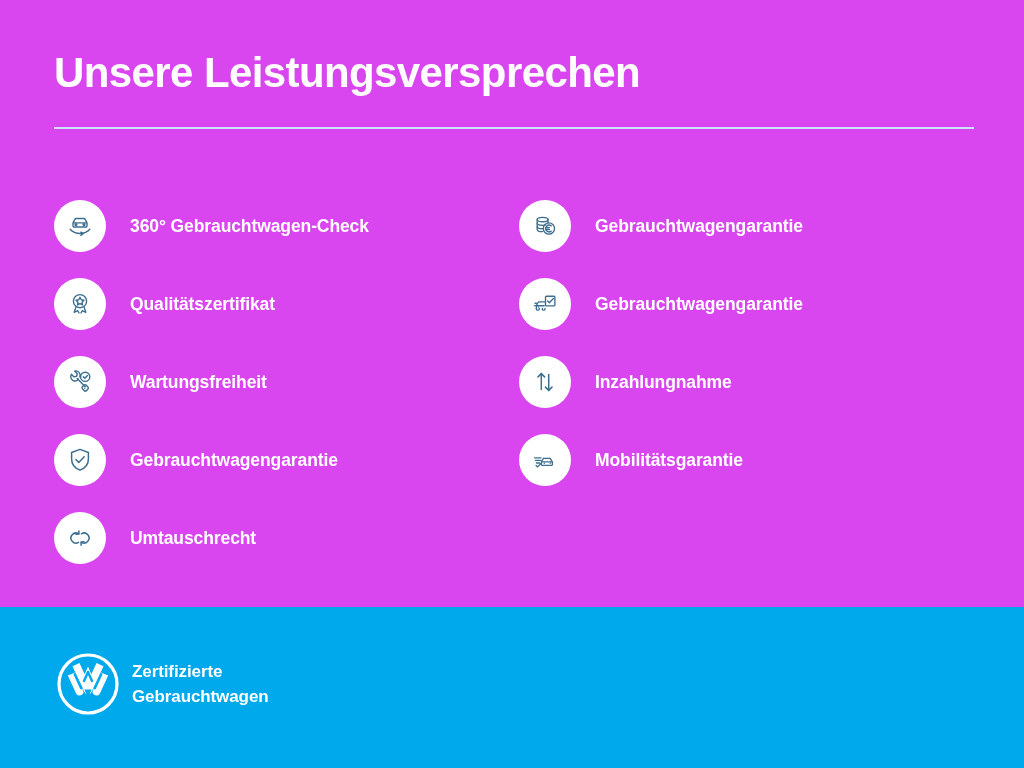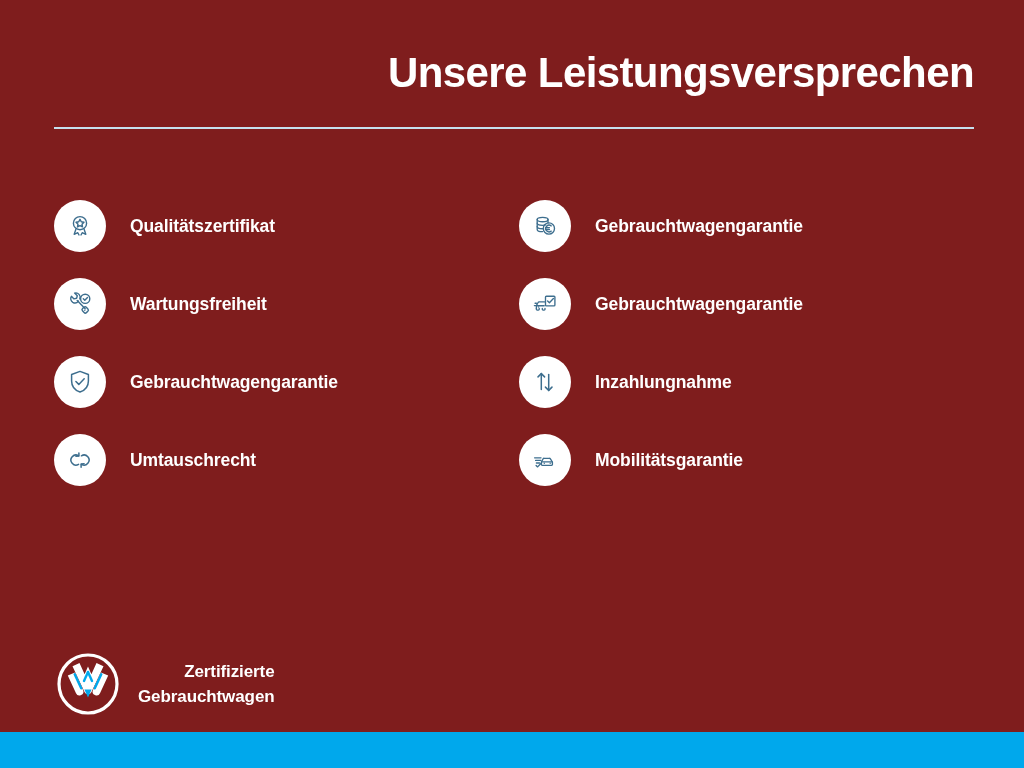--- a/index.html
+++ b/index.html
@@ -9,24 +9,23 @@
   body {
     width: 1024px;
     height: 768px;
     overflow: hidden;
     font-family: "Liberation Sans", sans-serif;
     background: #00a8ec;
   }
   .slide {
     position: relative;
     width: 1024px;
-    height: 732px;
-    background: #7f1d1d;
+    height: 607px;
+    background: #d946ef;
     box-sizing: border-box;
-    text-align: right;
   }
 
   
   .header {
     position: absolute;
     left: 54px;
     top: 48px;
     width: 920px;
   }
   .page-title {
@@ -99,21 +98,21 @@
     display: flex;
     flex-direction: row;
     align-items: center;
   }
   .brand-logo {
     flex: 0 0 auto;
     width: 68px;
     height: 68px;
   }
   .brand-text {
-    margin-left: 16px;
+    margin-left: 10px;
     font-size: 17px;
     line-height: 25px;
     font-weight: bold;
     color: #ffffff;
     letter-spacing: -0.1px;
   }
   .brand-text span {
     display: block;
     white-space: nowrap;
   }
@@ -125,20 +124,33 @@
 
   <div class="header">
     <h1 class="page-title">Unsere Leistungsversprechen</h1>
     <div class="title-divider"></div>
   </div>
 
   <div class="features">
 
     <div class="feature-col">
 
+      <div class="feature-item">
+        <span class="icon-badge">
+          <svg width="32" height="32" viewBox="0 0 32 32" fill="none" stroke="#3d6e8e" stroke-width="1.4" stroke-linecap="round" stroke-linejoin="round">
+            <path d="M9 16v-3.2l1.8-3.4A1.6 1.6 0 0 1 12.3 8.5h7.4a1.6 1.6 0 0 1 1.5 0.9L23 12.8V16a1 1 0 0 1-1 1H10a1 1 0 0 1-1-1z"></path>
+            <path d="M9.6 12.9h12.8"></path>
+            <circle cx="12" cy="14.6" r="0.9"></circle>
+            <circle cx="20" cy="14.6" r="0.9"></circle>
+            <path d="M6.2 19.3c2.3 2.6 5.8 4.2 9.8 4.2s7.5-1.6 9.8-4.2"></path>
+            <path d="M16.8 22.2l2.4 1.5-2.4 1.6"></path>
+          </svg>
+        </span>
+        <span class="feature-label">360° Gebrauchtwagen-Check</span>
+      </div>
 
       <div class="feature-item">
         <span class="icon-badge">
           <svg width="32" height="32" viewBox="0 0 32 32" fill="none" stroke="#3d6e8e" stroke-width="1.4" stroke-linecap="round" stroke-linejoin="round">
             <circle cx="16" cy="13.2" r="6.6"></circle>
             <path d="M16 9.3l1.25 2.5 2.75 0.4-2 1.95 0.48 2.75L16 15.6l-2.48 1.3 0.48-2.75-2-1.95 2.75-0.4z"></path>
             <path d="M12.1 18.6l-1.9 5.7 3.6-1.6 1.2 2.3"></path>
             <path d="M19.9 18.6l1.9 5.7-3.6-1.6-1.2 2.3"></path>
           </svg>
         </span>

